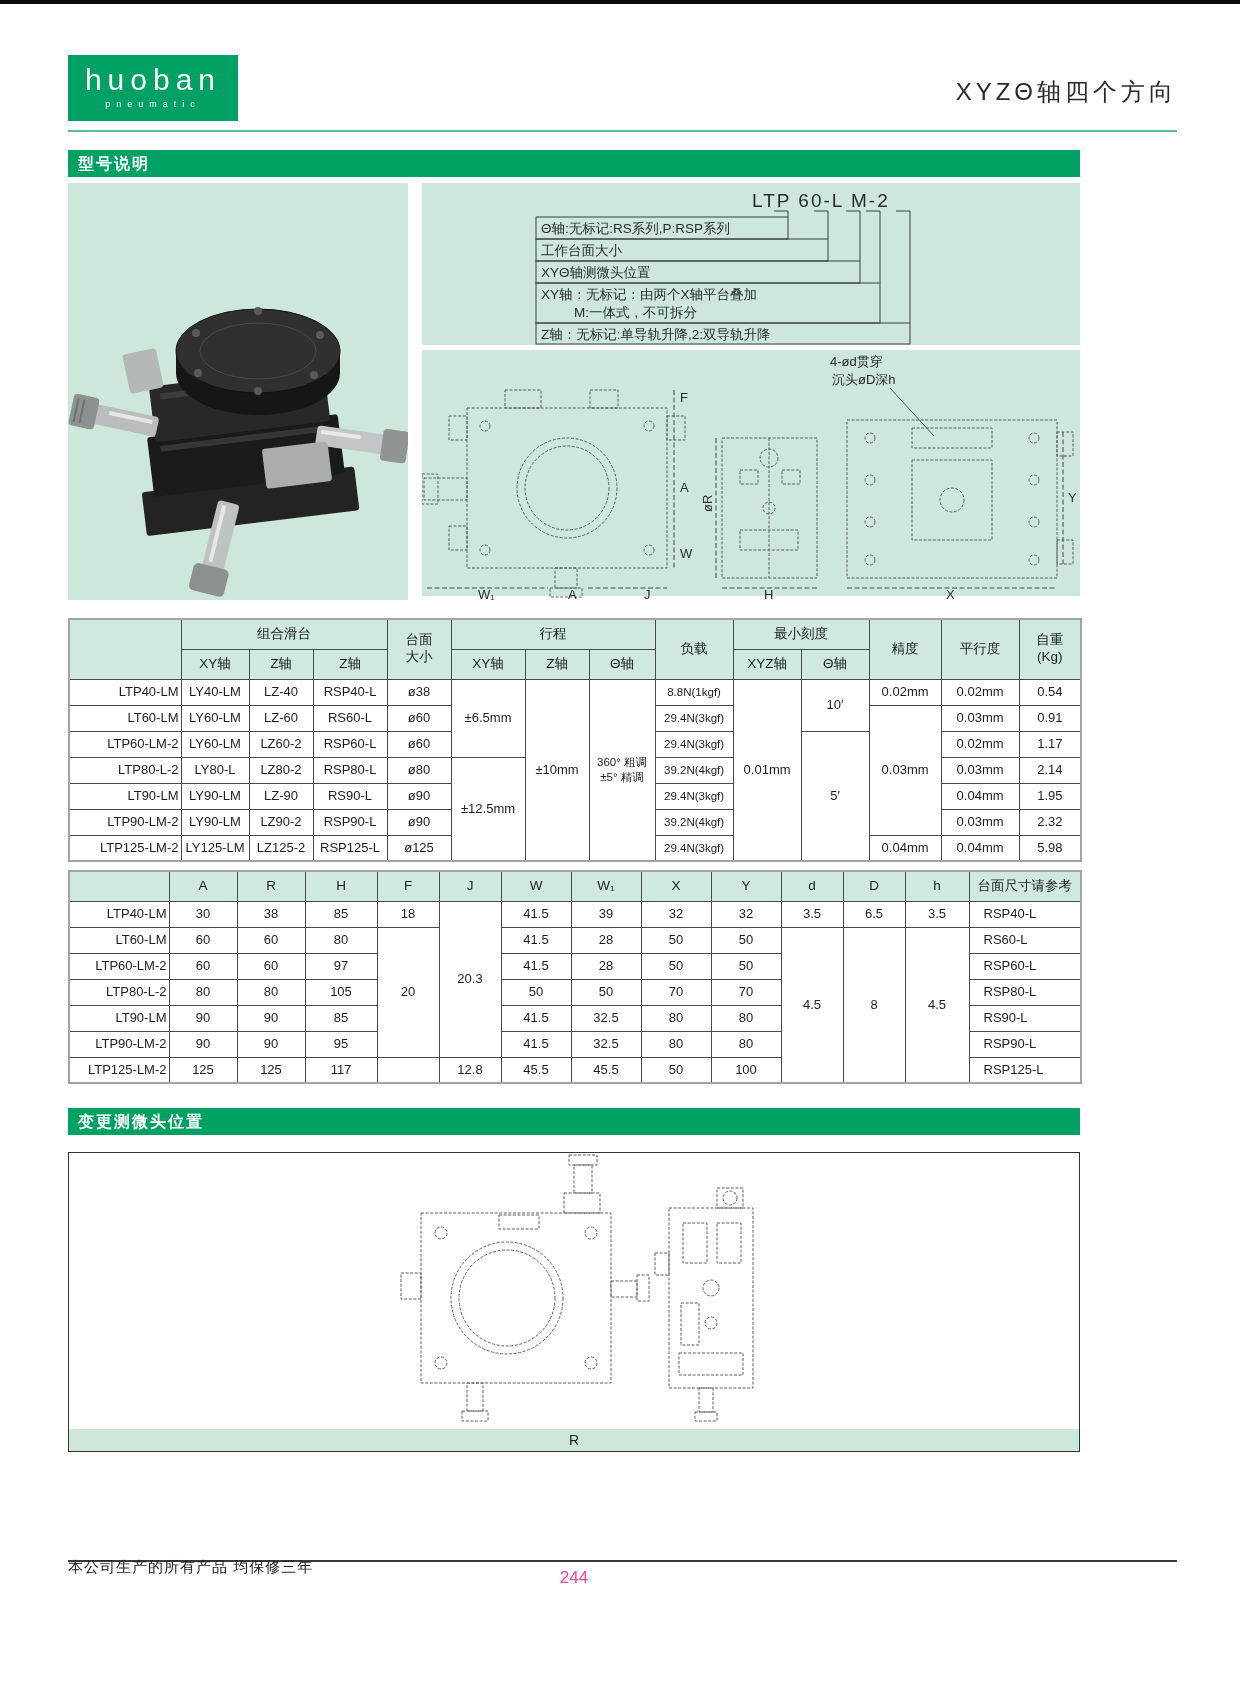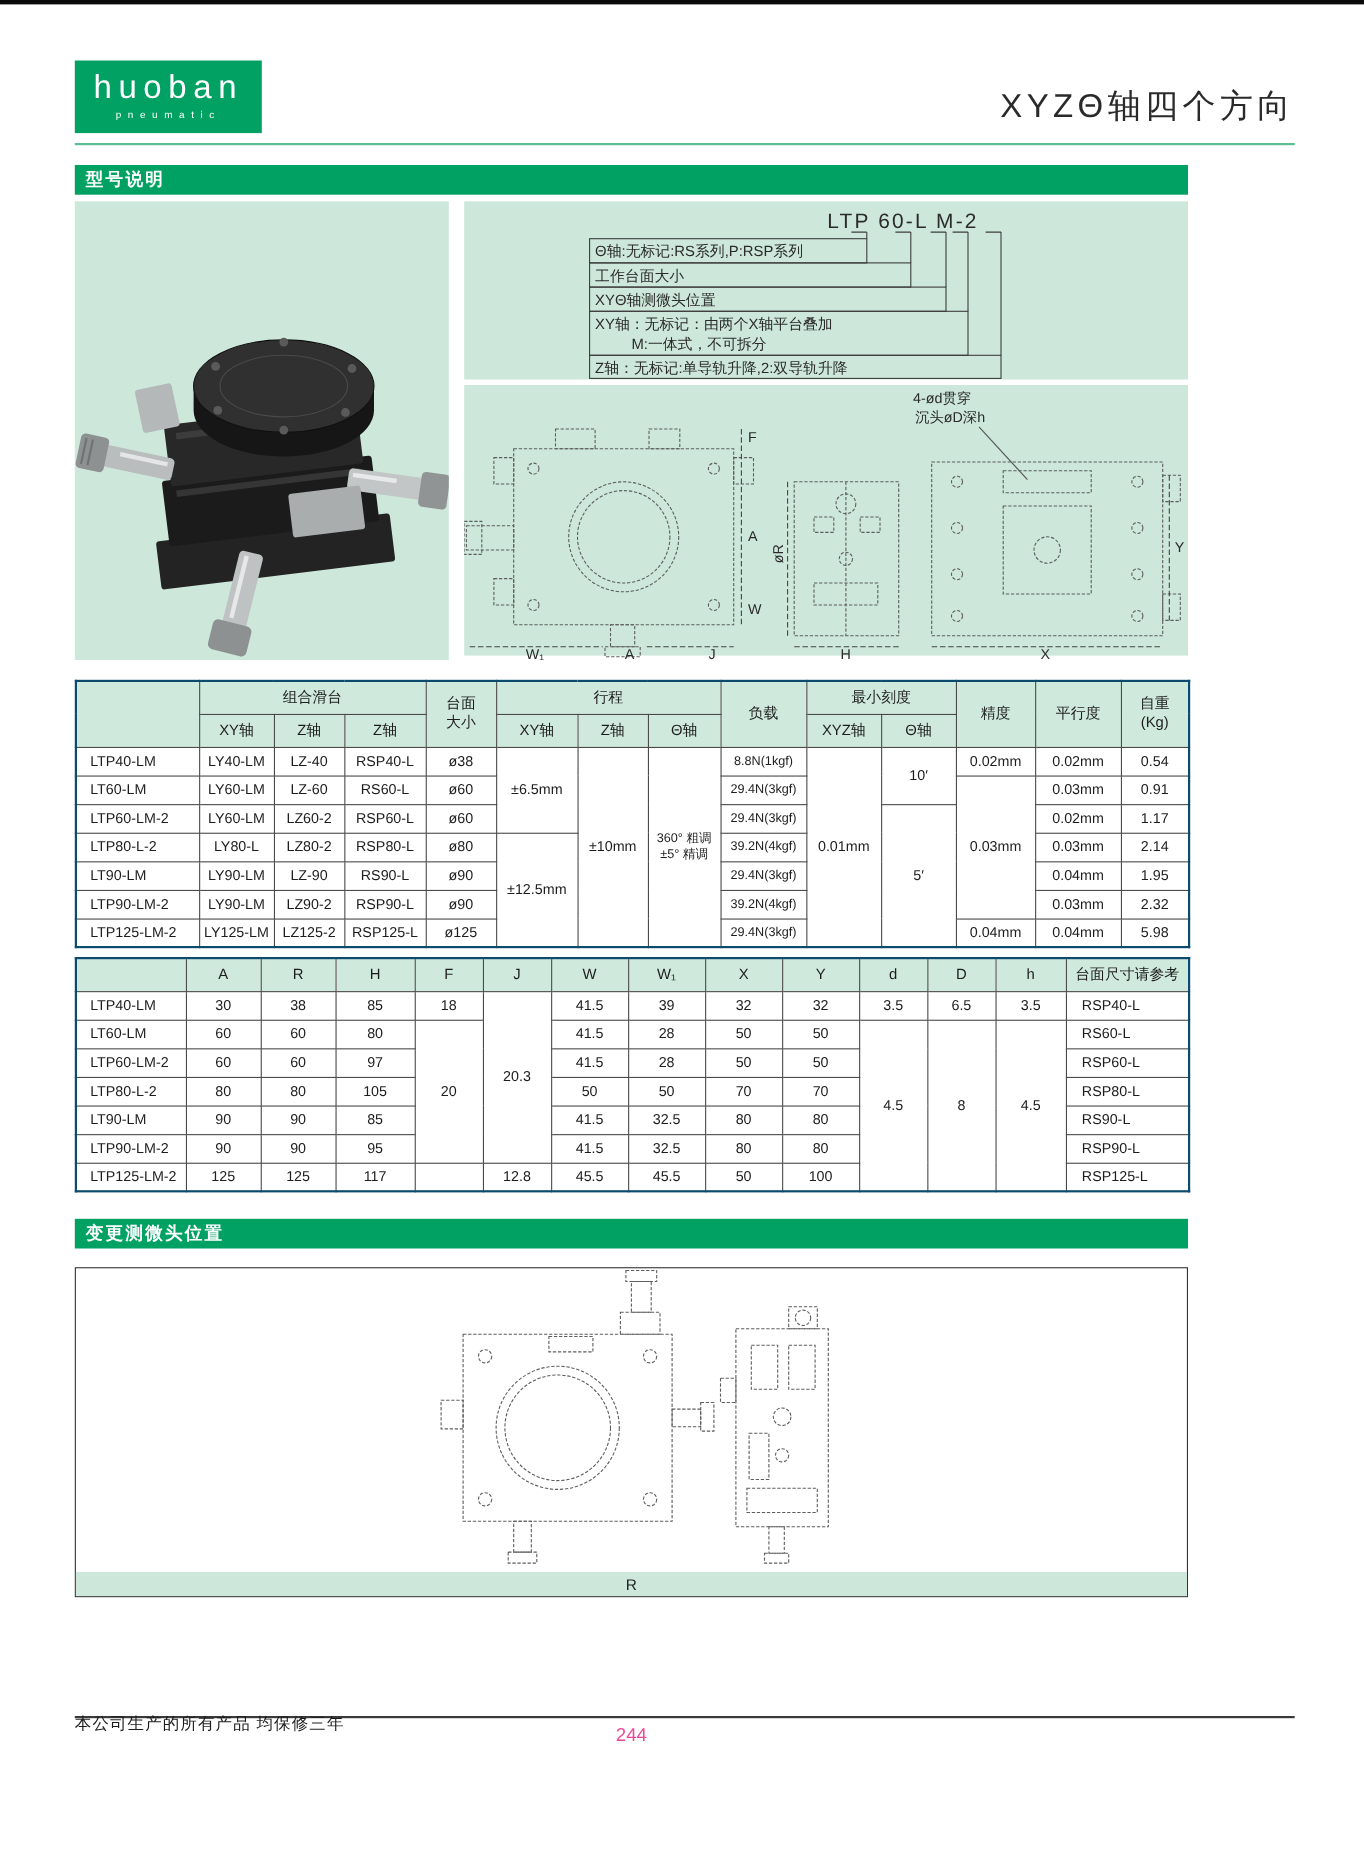--- a/index.html
+++ b/index.html
@@ -8,21 +8,21 @@
     position:relative; width:1240px; height:1683px; background:#ffffff;
     font-family:"Liberation Sans", sans-serif; color:#222; margin:0 auto; overflow:hidden;
   }
   .top-black-bar { position:absolute; top:0; left:0; width:100%; height:4px; background:#0a0a0a; }
 
   
   .logo-box { position:absolute; left:68px; top:55px; width:170px; height:66px; background:#00a163;
               color:#fff; text-align:center; }
   .logo-main { font-size:30px; letter-spacing:6px; margin-top:8px; font-weight:normal; }
   .logo-sub  { font-size:9px; letter-spacing:6px; margin-top:2px; }
-  .page-title { position:absolute; top:76px; right:63px; font-size:30px; letter-spacing:4px; color:#2a2a2a; }
+  .page-title { position:absolute; top:76px; right:63px; font-size:24px; letter-spacing:4px; color:#2a2a2a; }
   .header-rule { position:absolute; top:130px; left:68px; width:1109px; height:2px; background:#5bbd93; }
 
   
   .section-bar { position:absolute; left:68px; width:1012px; height:27px; background:#00a163;
                  color:#fff; font-size:16px; font-weight:bold; line-height:27px; padding-left:10px;
                  letter-spacing:2px; }
   .bar-1 { top:150px; }
   .bar-2 { top:1108px; }
 
   
@@ -31,29 +31,29 @@
   .drawing-panel { position:absolute; left:422px; top:350px; width:658px; height:246px; background:#cde8db; }
 
   svg text { font-family:"Liberation Sans", sans-serif; fill:#2b2b2b; }
   .code-text { font-size:19px; letter-spacing:2px; }
   .callout-text { font-size:13.5px; }
   .ann-text { font-size:13px; }
   .dim-text { font-size:13px; }
 
   
   table.tbl { position:absolute; left:68px; border-collapse:collapse; table-layout:fixed;
-              width:1012px; font-size:13px; color:#1d1d1d; border:2px solid #0c4a6e; }
+              width:1012px; font-size:13px; color:#1d1d1d; border:2px solid #a3a3a3; }
   .tbl-1 { top:618px; }
   .tbl-2 { top:870px; }
   table.tbl th, table.tbl td { border:1px solid #4a4a4a; text-align:center; vertical-align:middle;
               white-space:pre-line; padding:1px 2px; background:#fff; line-height:1.25; overflow:hidden; }
   table.tbl th { background:#cfe9dc; font-weight:normal; height:30px; font-size:13.5px; }
   table.tbl td { height:26px; }
   .tbl-2 td { height:27px; }
-  table.tbl .model { text-align:left; padding-left:12px; }
+  table.tbl .model { text-align:right; padding-left:12px; }
   table.tbl .ref   { text-align:left; padding-left:14px; }
   table.tbl .small { font-size:11.5px; }
 
   
   .bottom-box { position:absolute; left:68px; top:1152px; width:1012px; height:300px;
                 background:#fff; border:1px solid #333; }
   .bottom-box svg { display:block; }
   .r-strip { position:absolute; left:0; bottom:0; width:100%; height:22px; background:#cde8db;
              text-align:center; font-size:14px; line-height:22px; color:#222; }
 

